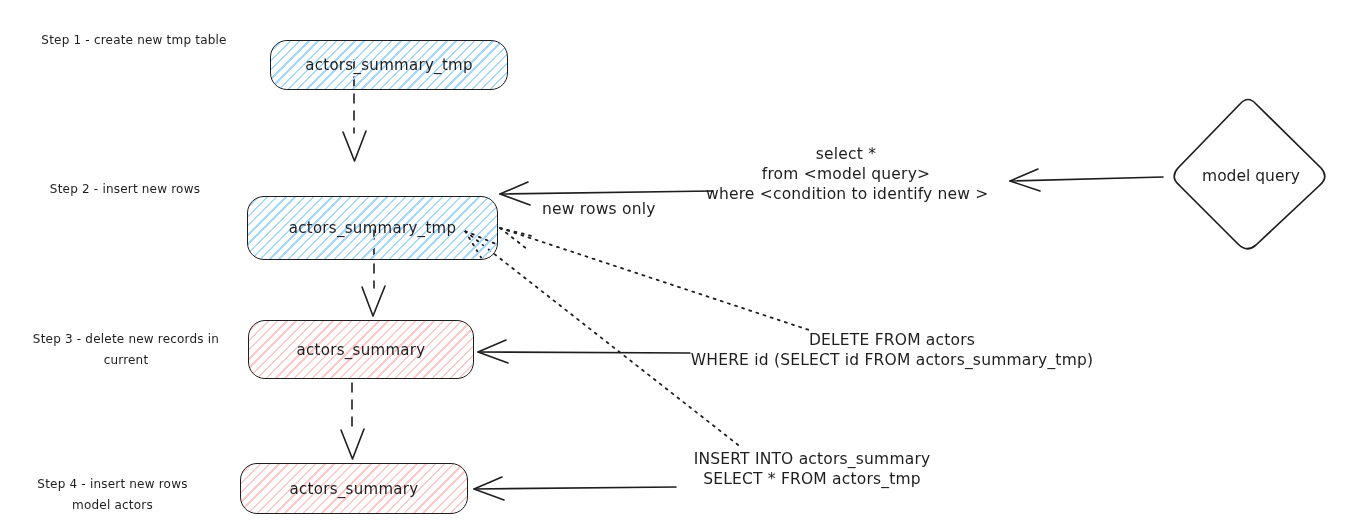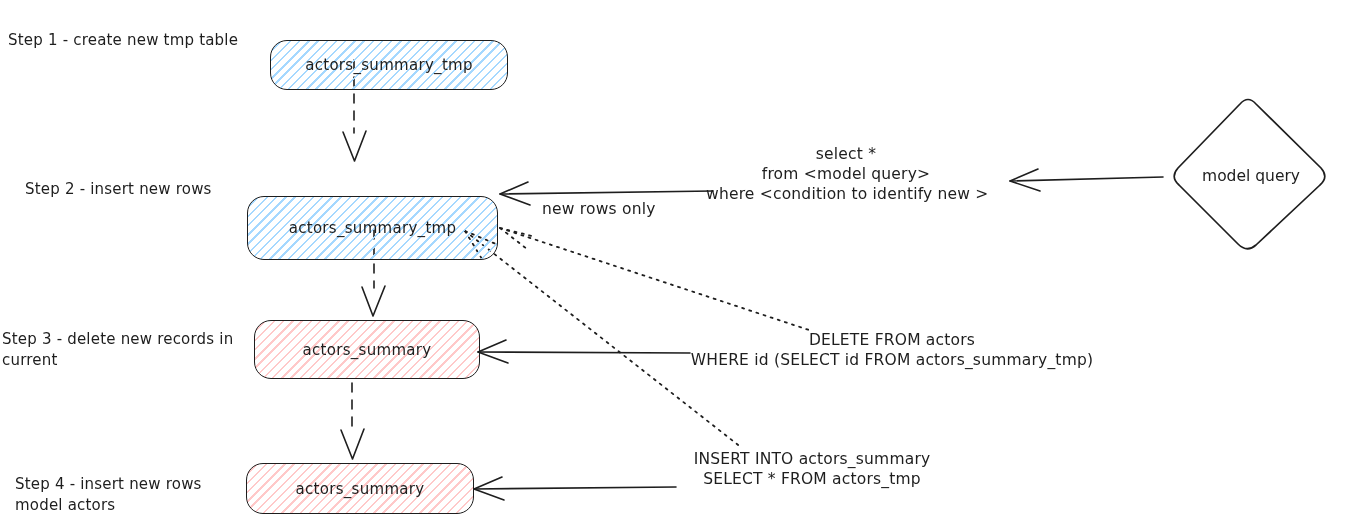--- a/index.html
+++ b/index.html
@@ -23,22 +23,23 @@
     stroke-width: 1.6;
     stroke-linecap: round;
     stroke-linejoin: round;
   }
   .connectors path.dash { stroke-dasharray: 9 8; }
   .connectors path.dot  { stroke-dasharray: 2 5.5; stroke-width: 1.8; }
   .connectors path.diamond { stroke-width: 1.7; }
 
   .step-label {
     position: absolute;
-    font-size: 15px;
+    font-size: 12px;
     line-height: 21px;
+    text-align: center;
     letter-spacing: 0.2px;
     white-space: nowrap;
   }
   .node {
     position: absolute;
     box-sizing: border-box;
     border: 1.9px solid #1e1e1e;
     border-radius: 17px;
     display: flex;
     align-items: center;
@@ -47,21 +48,20 @@
     letter-spacing: 0.3px;
   }
   .node--tmp {
     background-image: repeating-linear-gradient(135deg,
       #a5d8ff 0, #a5d8ff 1.7px, rgba(255,255,255,0) 1.7px, rgba(255,255,255,0) 6.5px);
     margin-top: 33px;
   }
   .node--cur {
     background-image: repeating-linear-gradient(135deg,
       #ffc9c9 0, #ffc9c9 1.7px, rgba(255,255,255,0) 1.7px, rgba(255,255,255,0) 6.5px);
-    margin-left: 6px;
   }
   .annot {
     position: absolute;
     font-size: 15.5px;
     line-height: 20px;
     text-align: center;
     letter-spacing: 0.2px;
     white-space: nowrap;
   }
   .annot div { white-space: nowrap; }

